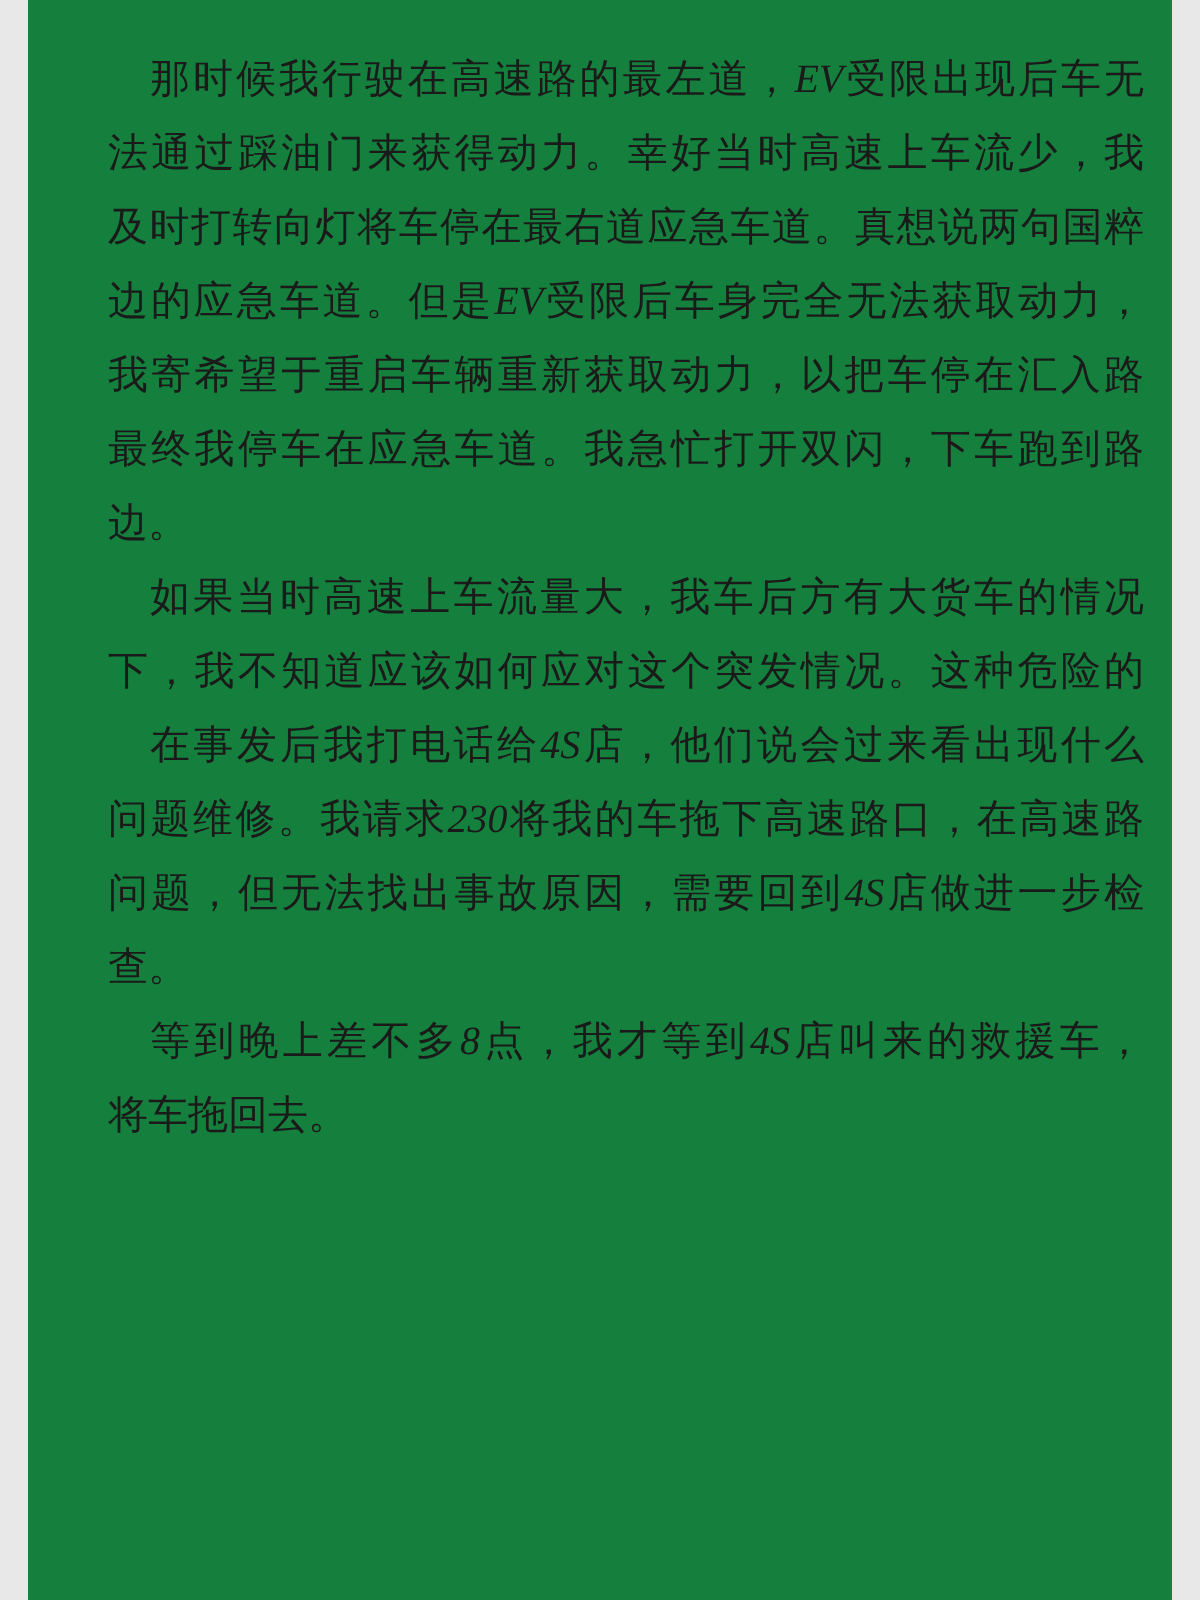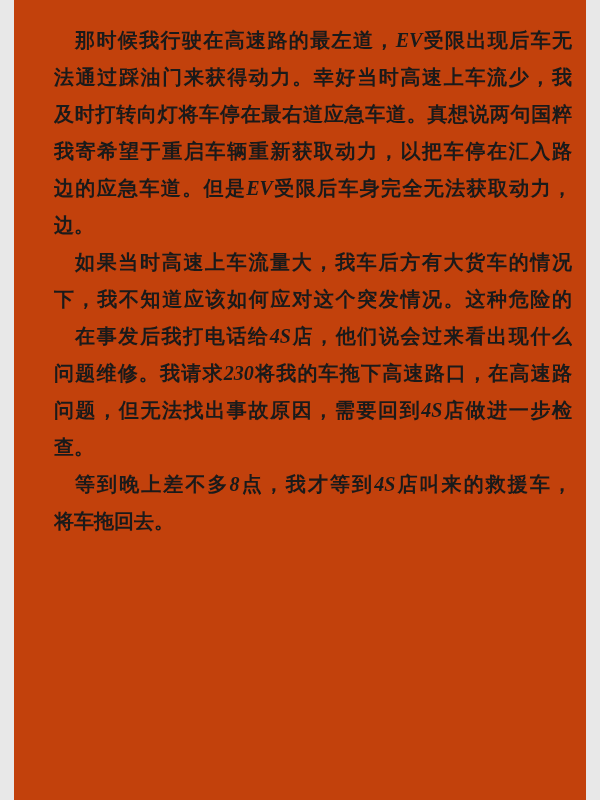--- a/index.html
+++ b/index.html
@@ -4,24 +4,23 @@
 <style>
   html, body {
     margin: 0;
     padding: 0;
     background: #e8e8e8;
   }
   .page {
     position: relative;
     width: 572px;
     height: 800px;
-    background: #c2410c;
+    background: #15803d;
     overflow: hidden;
     margin: 0 auto;
-    font-weight: bold;
   }
   .text-body {
     position: absolute;
     left: 40px;
     top: 22px;
     width: 518px;
     color: #1a1a1a;
     font-family: "Liberation Serif", "DejaVu Serif", serif;
     font-size: 20px;
     letter-spacing: 0px;
@@ -52,22 +51,23 @@
 </style>
 </head>
 <body>
 
 <div class="page">
   <div class="text-body" style="background: transparent; color: rgb(26, 26, 26);">
       <div class="paragraph">
         <div class="line indent">那时候我行驶在高速路的最左道，<i>EV</i>受限出现后车无</div>
         <div class="line">法通过踩油门来获得动力。幸好当时高速上车流少，我</div>
         <div class="line">及时打转向灯将车停在最右道应急车道。真想说两句国粹</div>
+        <div class="line">边的应急车道。但是<i>EV</i>受限后车身完全无法获取动力，</div>
         <div class="line">我寄希望于重启车辆重新获取动力，以把车停在汇入路</div>
-        <div class="line">边的应急车道。但是<i>EV</i>受限后车身完全无法获取动力，</div>
+        <div class="line">最终我停车在应急车道。我急忙打开双闪，下车跑到路</div>
         <div class="line last">边。</div>
       </div>
       <div class="paragraph">
         <div class="line indent">如果当时高速上车流量大，我车后方有大货车的情况</div>
         <div class="line">下，我不知道应该如何应对这个突发情况。这种危险的</div>
       </div>
       <div class="paragraph">
         <div class="line indent">在事发后我打电话给<i>4S</i>店，他们说会过来看出现什么</div>
         <div class="line">问题维修。我请求<i>230</i>将我的车拖下高速路口，在高速路</div>
         <div class="line">问题，但无法找出事故原因，需要回到<i>4S</i>店做进一步检</div>

